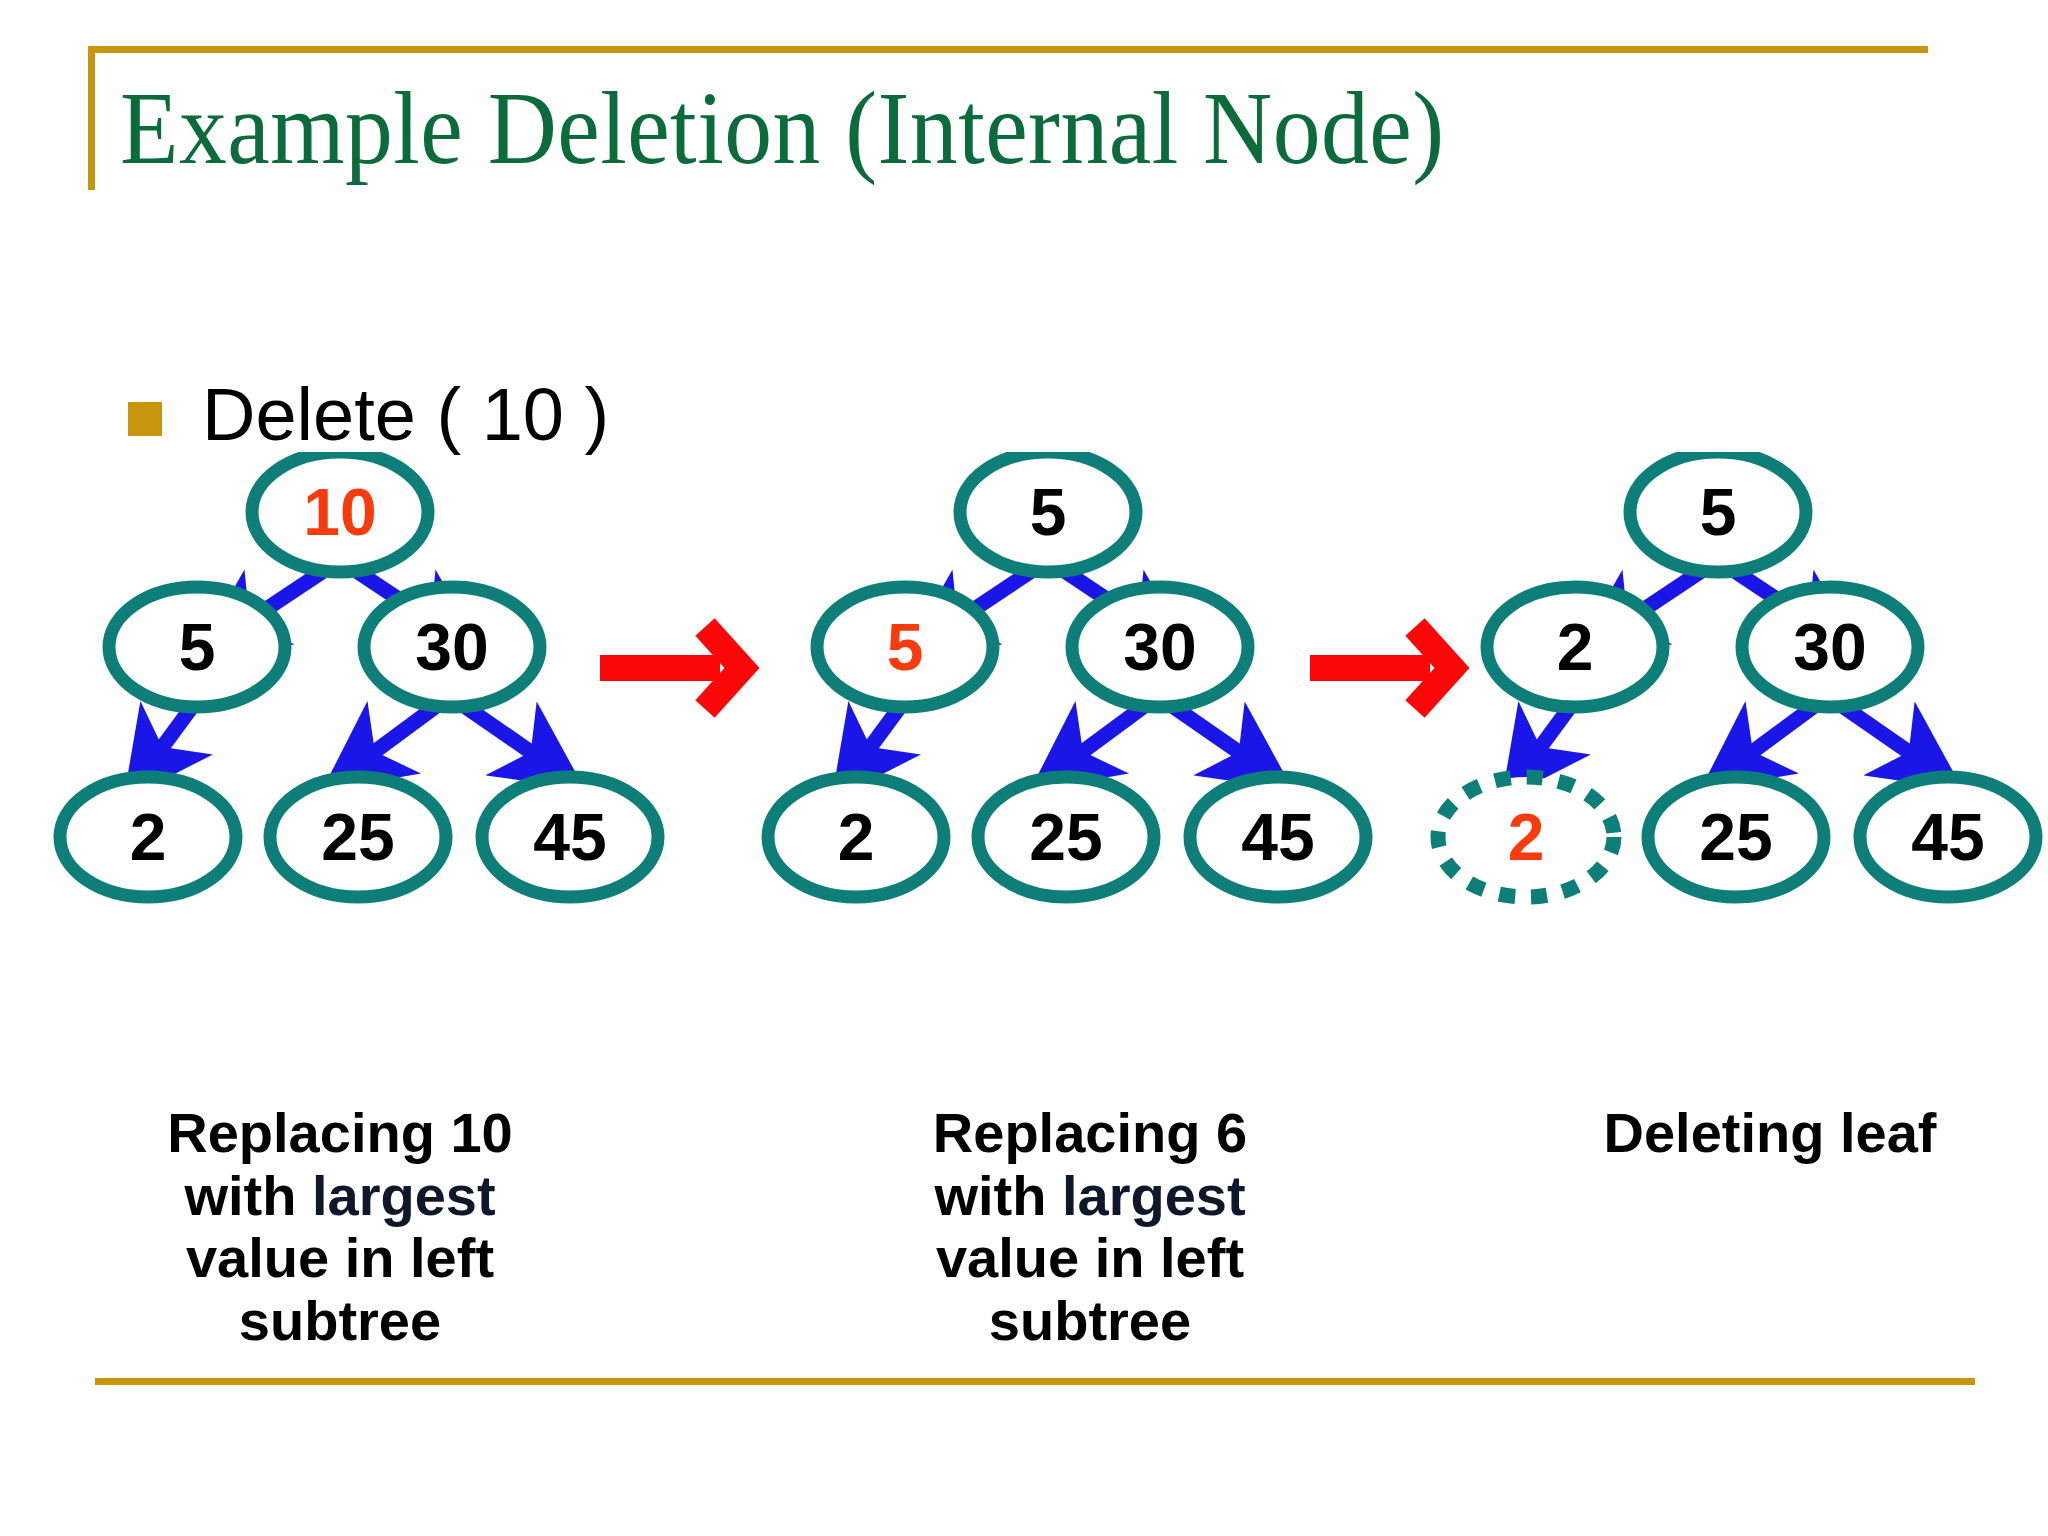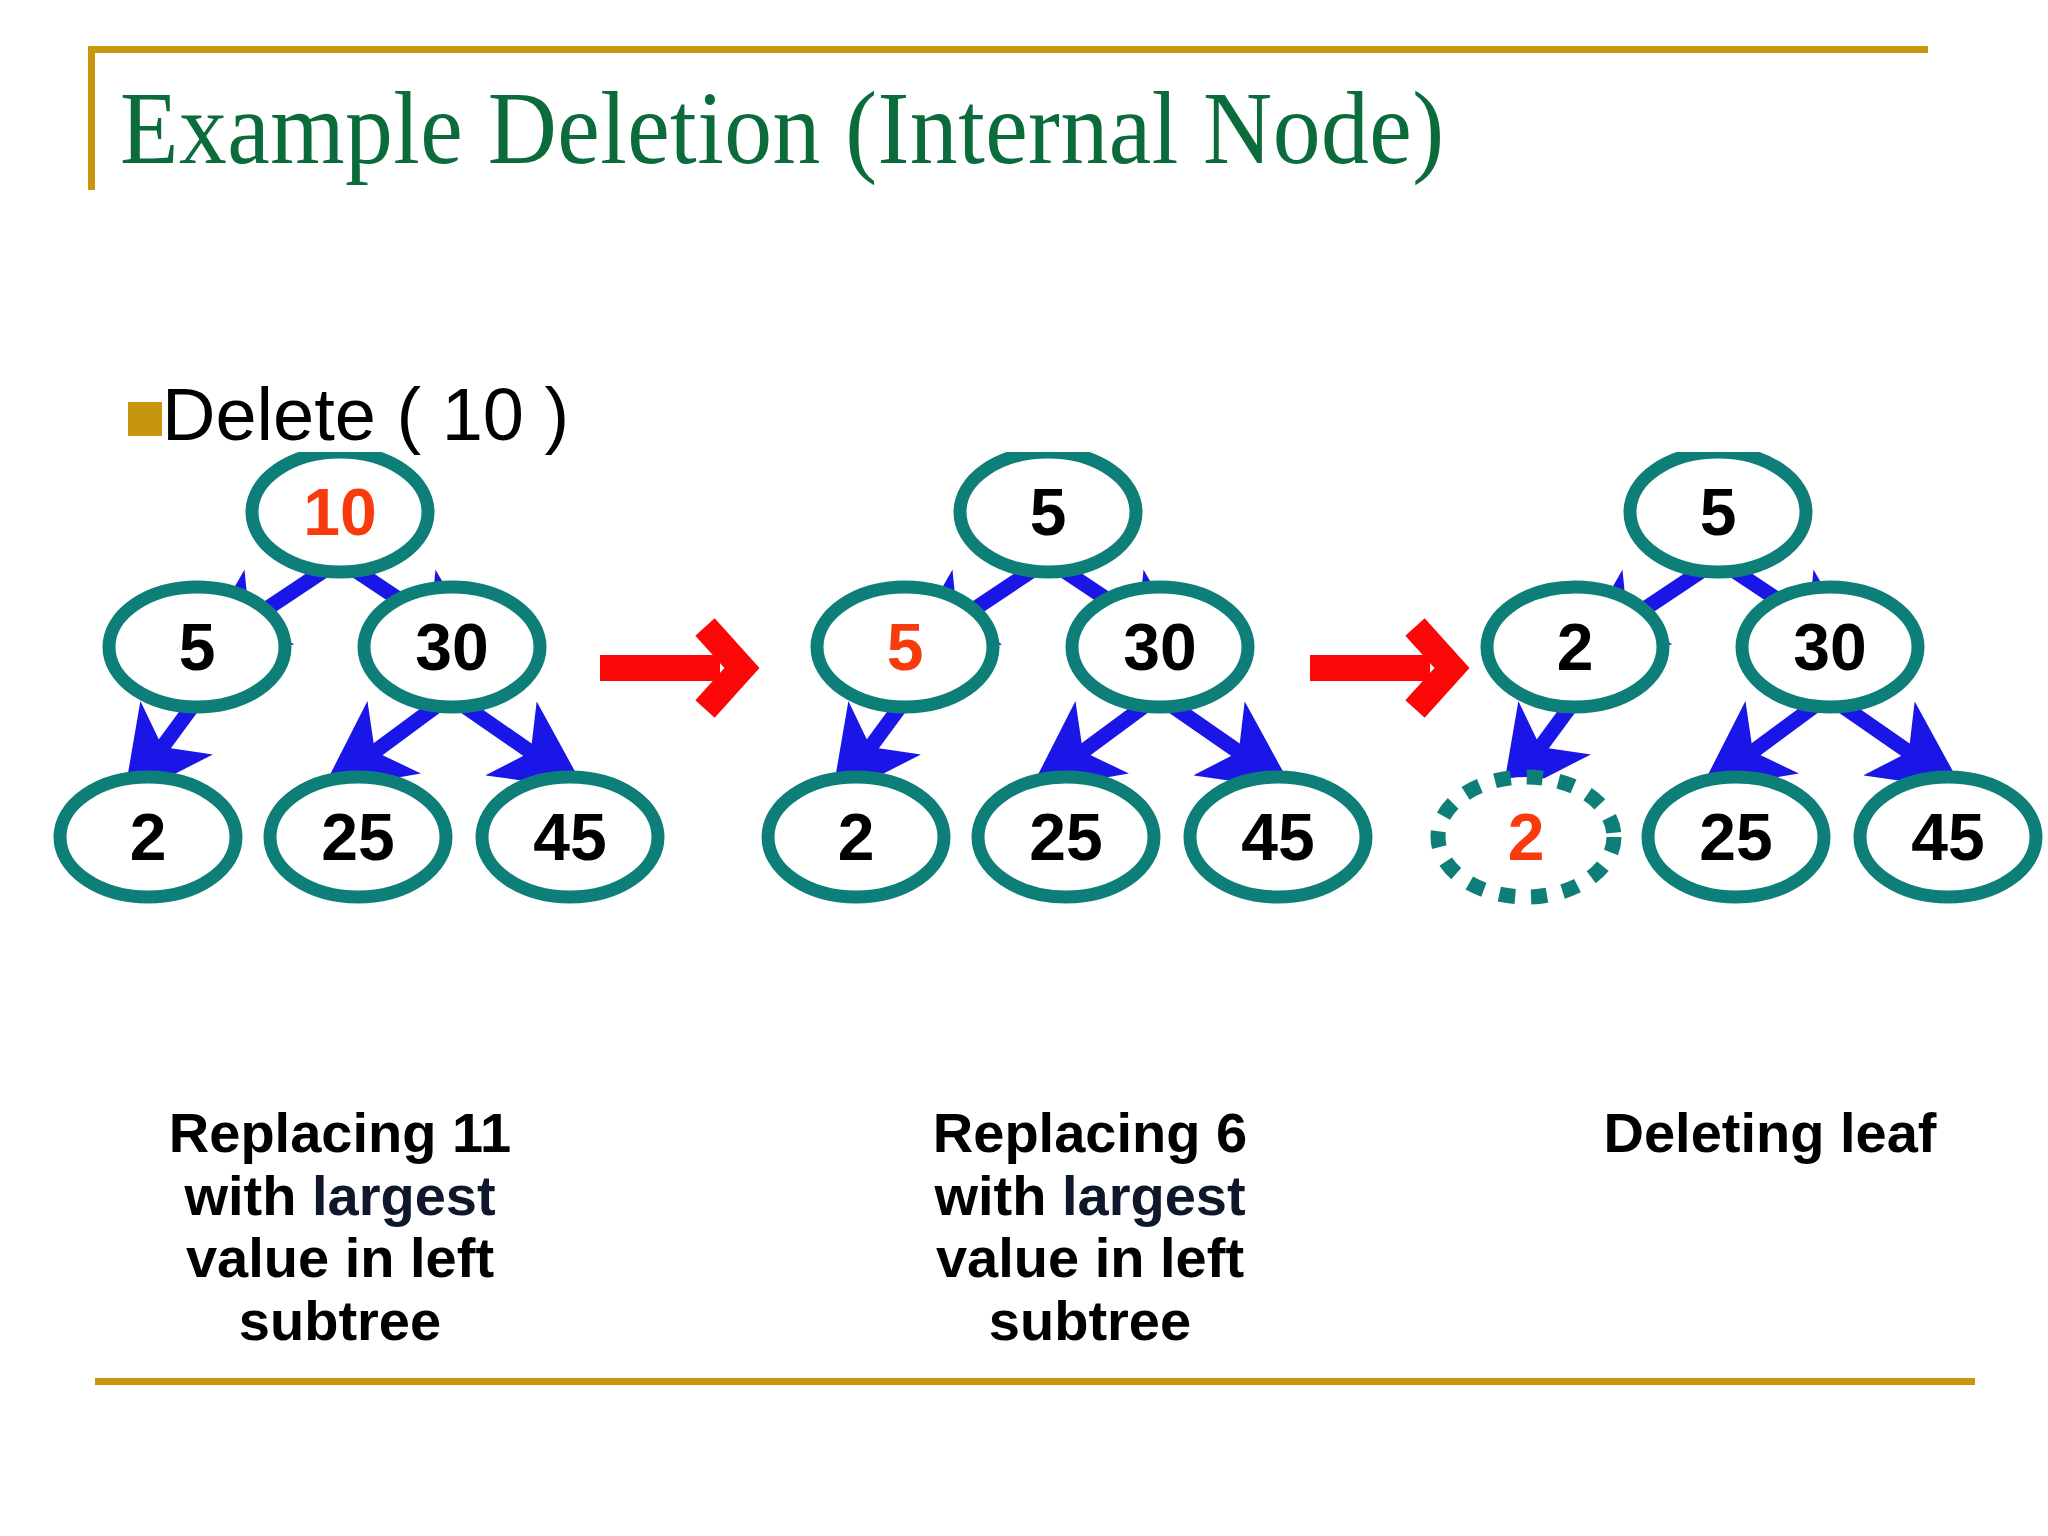--- a/index.html
+++ b/index.html
@@ -58,20 +58,21 @@
     transform-origin: left center;
   }
 
   
   .bullet-row {
     position: absolute;
     left: 128px;
     top: 378px;
     display: flex;
     align-items: center;
+    gap: 40px;
   }
   .bullet-square {
     width: 34px;
     height: 34px;
     background: #c8960c;
     flex: none;
     position: relative;
     top: 4px;
   }
   .bullet-text {
@@ -239,21 +240,21 @@
     </g>
     <g>
       <ellipse cx="1948" cy="385" rx="88" ry="60" fill="#ffffff" stroke="#0d7f78" stroke-width="13"></ellipse>
       <text x="1948" y="385" fill="#000000" font-family="Liberation Sans, sans-serif" font-size="66" font-weight="bold" text-anchor="middle" dominant-baseline="central">45</text>
     </g>
   </g>
 </svg>
 </div>
 
 <div class="caption cap-1">
-  <div>Replacing 11</div>
+  <div>Replacing 10</div>
   <div><span>with </span><span class="hl">largest</span></div>
   <div>value in left</div>
   <div>subtree</div>
 </div>
 
 <div class="caption cap-2">
   <div>Replacing 6</div>
   <div><span>with </span><span class="hl">largest</span></div>
   <div>value in left</div>
   <div>subtree</div>

